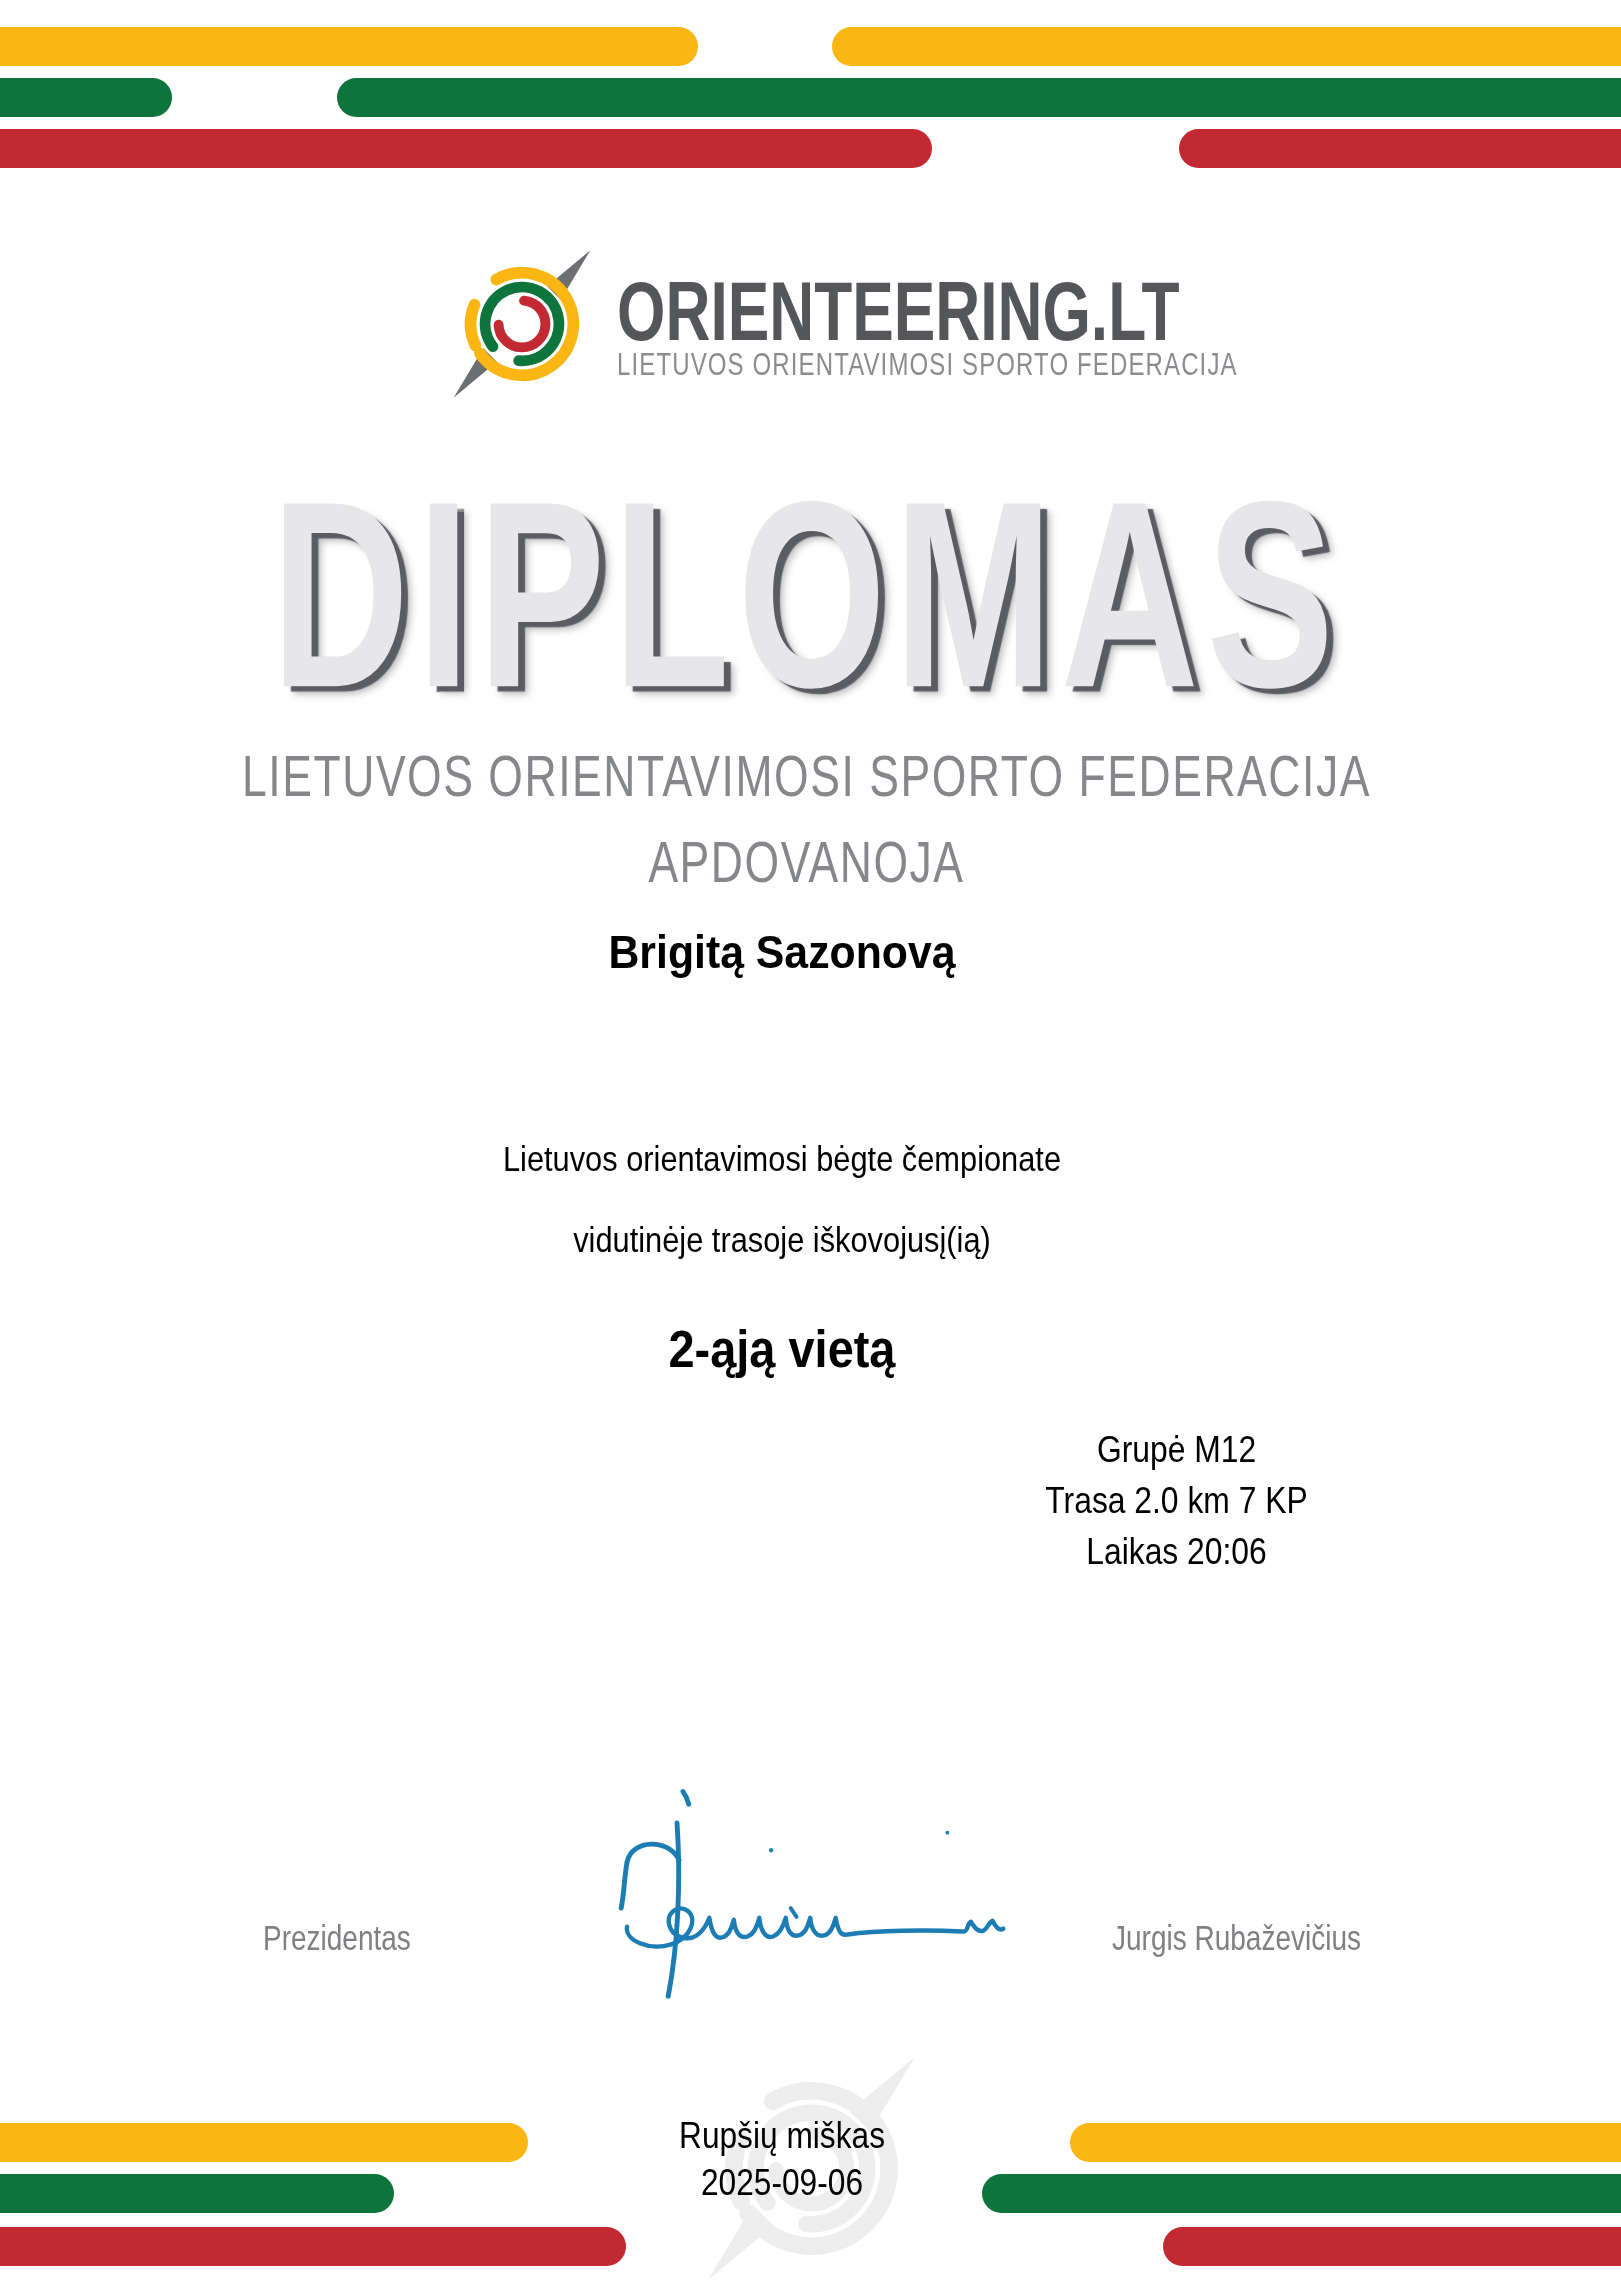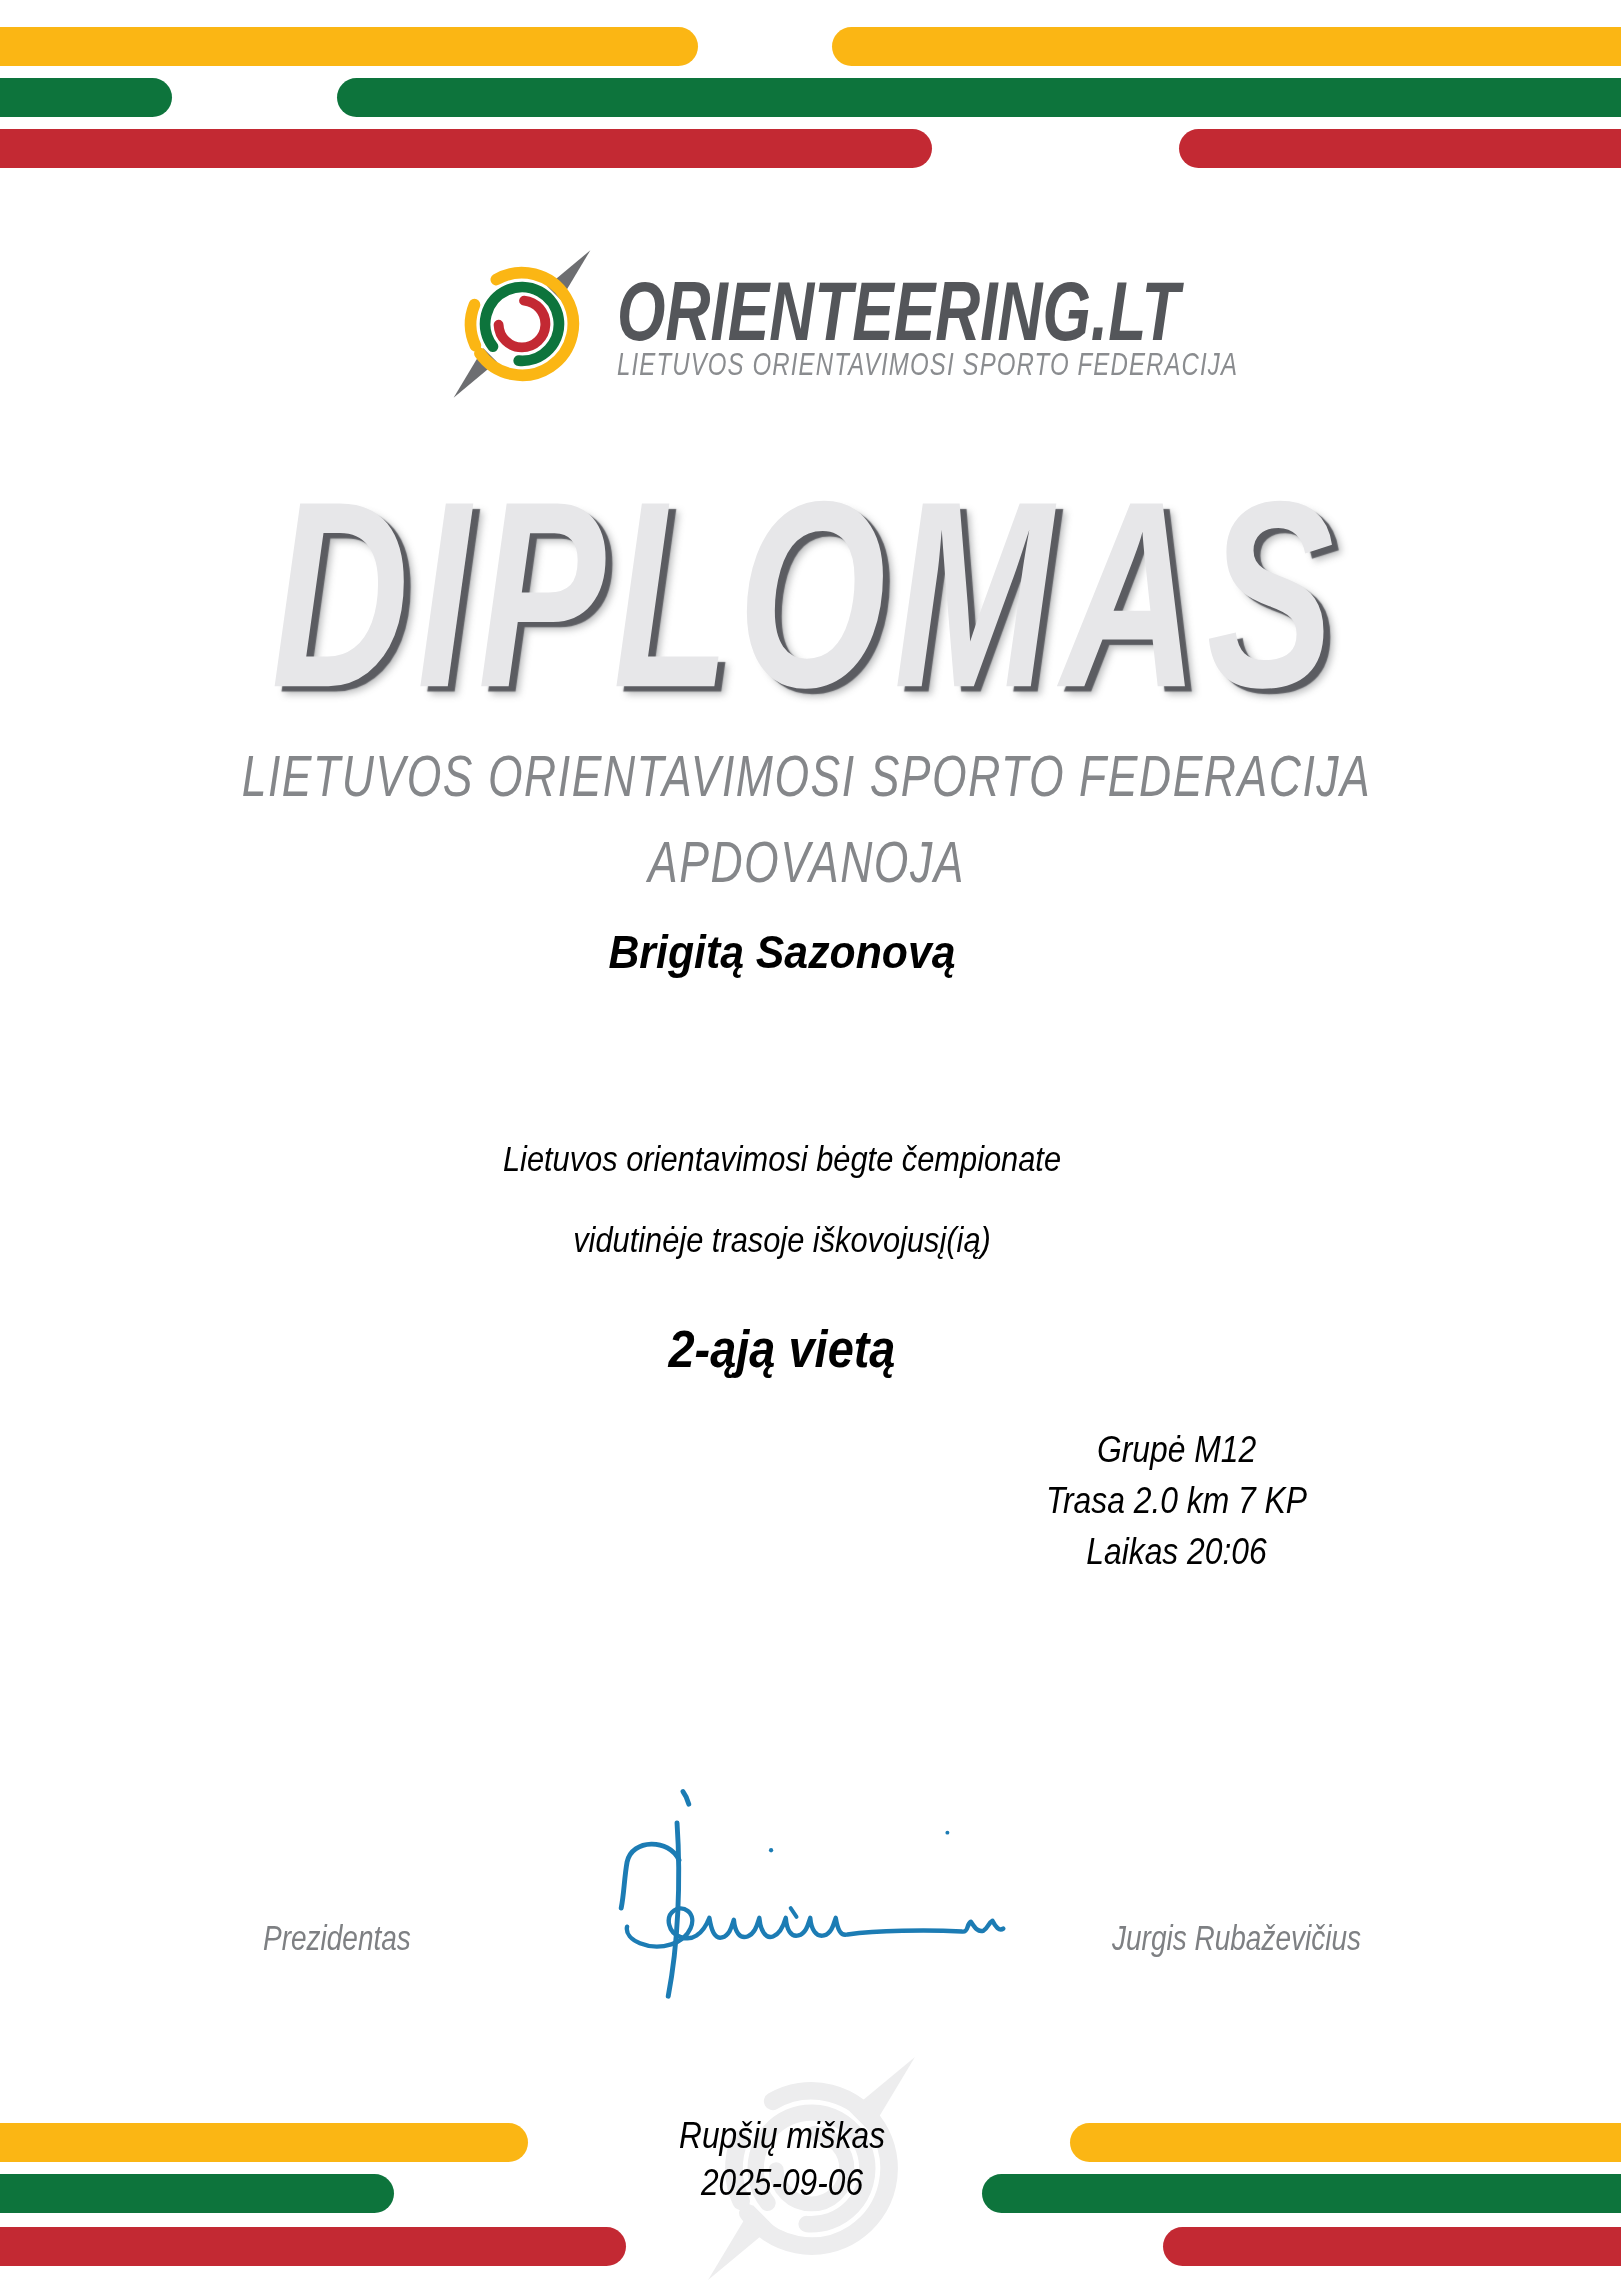--- a/index.html
+++ b/index.html
@@ -4,21 +4,21 @@
 <style>
   :root{
     --yellow:#FBB614; --green:#0D743C; --red:#C32933;
     --needle_gray:#6D6E71; --brand_gray:#54565A; --muted_gray:#85878A;
     --heading_fill:#E7E7E9; --heading_shadow:#5B5C61;
     --signature_blue:#1C7CB4; --watermark_gray:#EDEDEE; --text_black:#000000;
   }
   html,body{margin:0;padding:0;background:#ffffff;}
   body{width:1621px;height:2293px;position:relative;overflow:hidden;
        font-family:"Liberation Sans",sans-serif;}
-  .page{position:absolute;inset:0;background:#ffffff;font-style:italic;}
+  .page{position:absolute;inset:0;background:#ffffff;}
 
   
   .stripe{position:absolute;height:39px;border-radius:19.6px;}
   .stripe.y{background:var(--yellow);}
   .stripe.g{background:var(--green);}
   .stripe.r{background:var(--red);}
 
   
   .logo-icon{position:absolute;left:441px;top:243px;width:162px;height:162px;
     --cy:var(--yellow);--cg:var(--green);--cr:var(--red);--needle:var(--needle_gray);}

